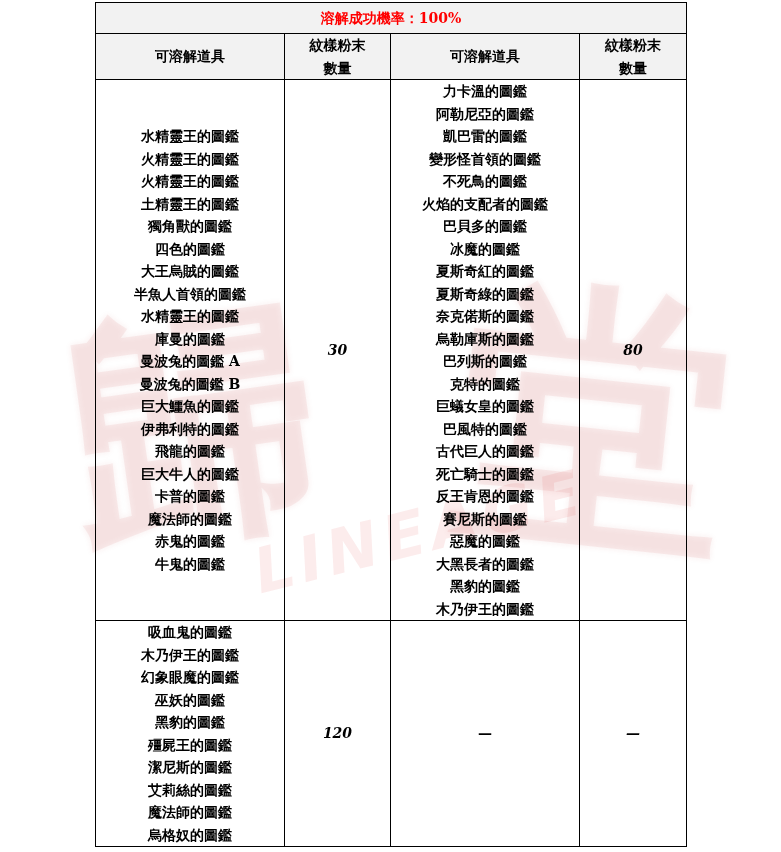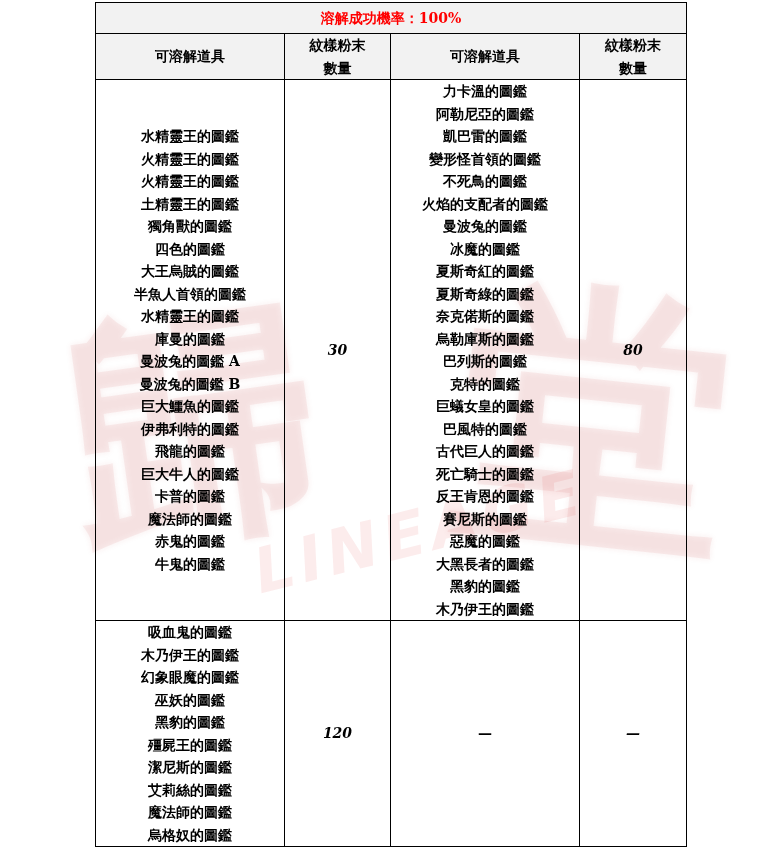--- a/index.html
+++ b/index.html
@@ -82,21 +82,21 @@
           <span class="item">牛鬼的圖鑑</span>
         </td>
     <td class="num">30</td>
     <td>
           <span class="item">力卡溫的圖鑑</span>
           <span class="item">阿勒尼亞的圖鑑</span>
           <span class="item">凱巴雷的圖鑑</span>
           <span class="item">變形怪首領的圖鑑</span>
           <span class="item">不死鳥的圖鑑</span>
           <span class="item">火焰的支配者的圖鑑</span>
-          <span class="item">曼波兔的圖鑑</span>
+          <span class="item">巴貝多的圖鑑</span>
           <span class="item">冰魔的圖鑑</span>
           <span class="item">夏斯奇紅的圖鑑</span>
           <span class="item">夏斯奇綠的圖鑑</span>
           <span class="item">奈克偌斯的圖鑑</span>
           <span class="item">烏勒庫斯的圖鑑</span>
           <span class="item">巴列斯的圖鑑</span>
           <span class="item">克特的圖鑑</span>
           <span class="item">巨蟻女皇的圖鑑</span>
           <span class="item">巴風特的圖鑑</span>
           <span class="item">古代巨人的圖鑑</span>

